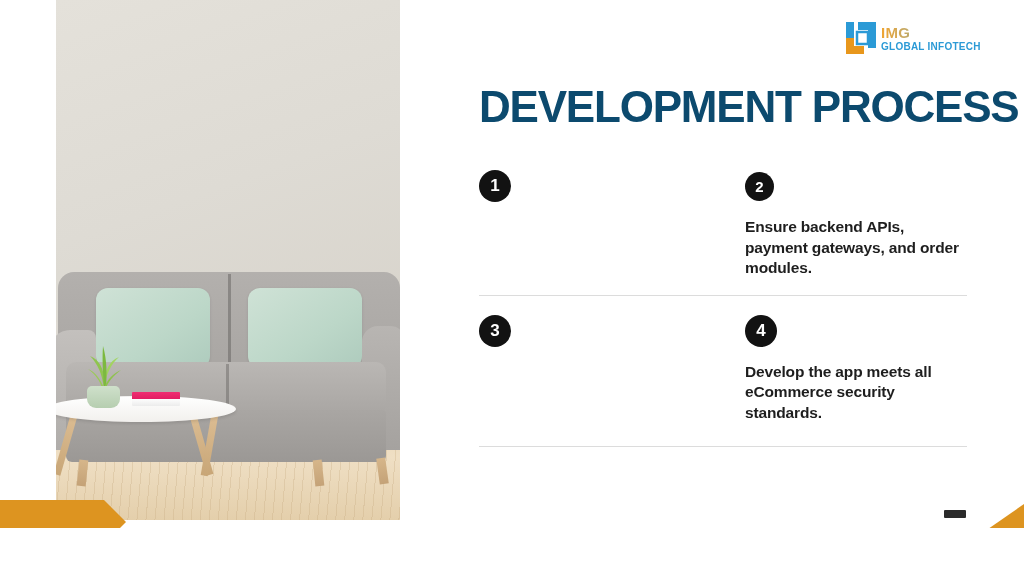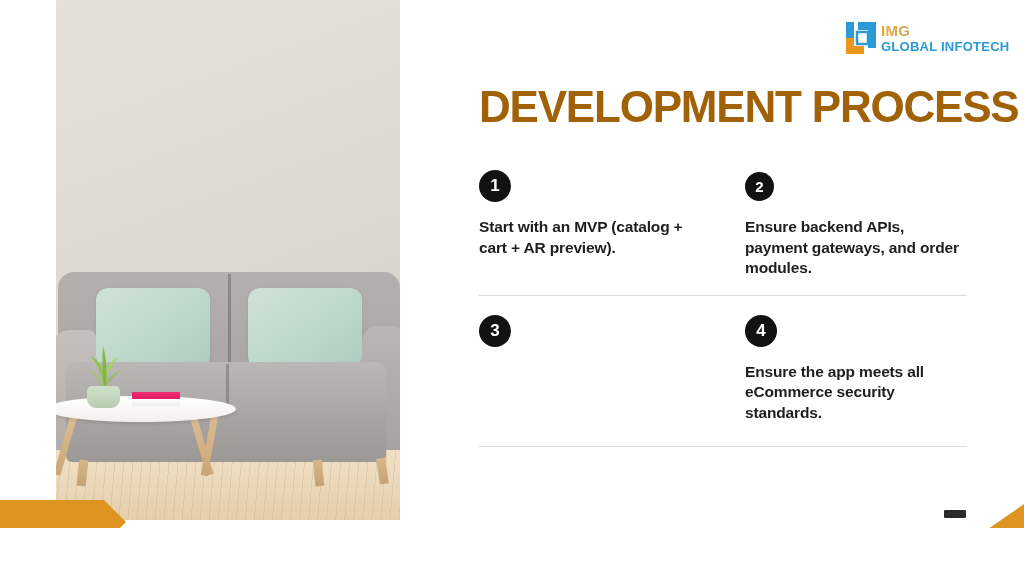--- a/index.html
+++ b/index.html
@@ -243,35 +243,35 @@
     font-size: 15px;
     font-weight: bold;
     letter-spacing: 0.3px;
     background: linear-gradient(90deg, #f0a430 0%, #59b4e4 85%);
     -webkit-background-clip: text;
     background-clip: text;
     color: transparent;
     margin-bottom: 2px;
   }
   .logo-sub {
-    font-size: 13px;
+    font-size: 10px;
     font-weight: bold;
     letter-spacing: 0.25px;
     color: #2b9ad6;
   }
 
   
   .title {
     position: absolute;
     left: 479px;
     top: 82px;
     font-size: 44px;
     font-weight: bold;
     letter-spacing: -1.2px;
-    color: #a16207;
+    color: #0c4a6e;
     white-space: nowrap;
   }
   .grid {
     position: absolute;
     left: 479px;
     top: 170px;
     width: 488px;
   }
   .grid-row {
     display: flex;
@@ -388,37 +388,36 @@
     </div>
   </div>
 
   <div class="title">DEVELOPMENT PROCESS</div>
 
   <div class="grid">
 
     <div class="grid-row row-1">
       <div class="cell">
         <div class="badge">1</div>
-        <div class="cell-text">Start with an MVP (catalog + cart + AR preview).</div>
       </div>
       <div class="cell cell-r2">
         <div class="badge badge-sm">2</div>
         <div class="cell-text">Ensure backend APIs, payment gateways, and order modules.</div>
       </div>
     </div>
 
     <div class="divider"></div>
 
     <div class="grid-row row-2">
       <div class="cell">
         <div class="badge">3</div>
       </div>
       <div class="cell cell-r2">
         <div class="badge">4</div>
-        <div class="cell-text">Ensure the app meets all eCommerce security standards.</div>
+        <div class="cell-text">Develop the app meets all eCommerce security standards.</div>
       </div>
     </div>
 
     <div class="divider"></div>
   </div>
 
   <div class="page-dash"></div>
 
 </div>
 

